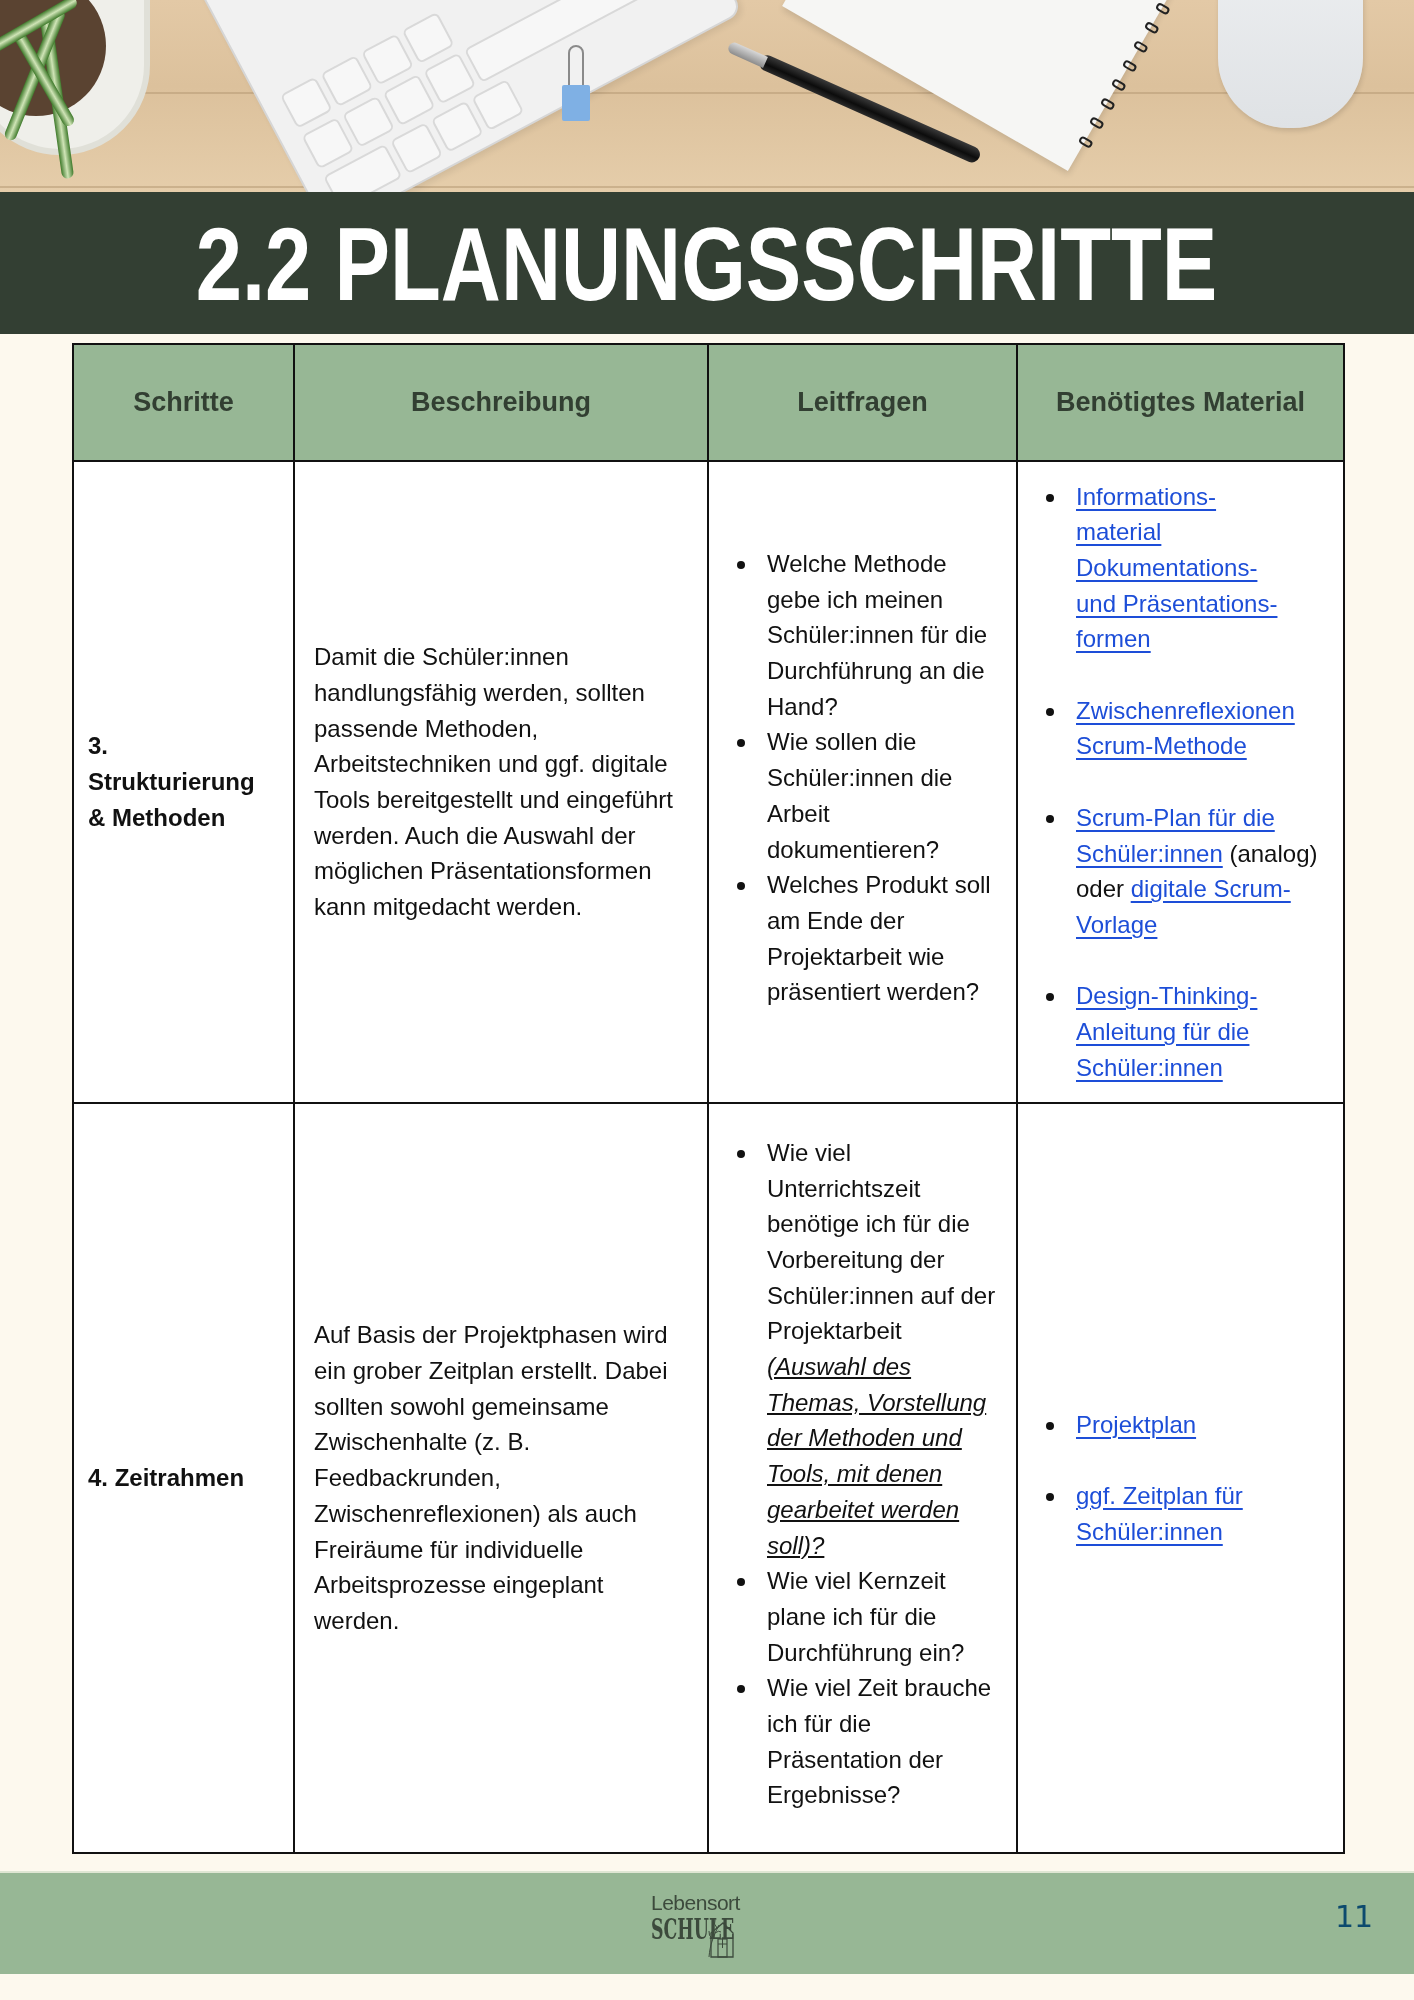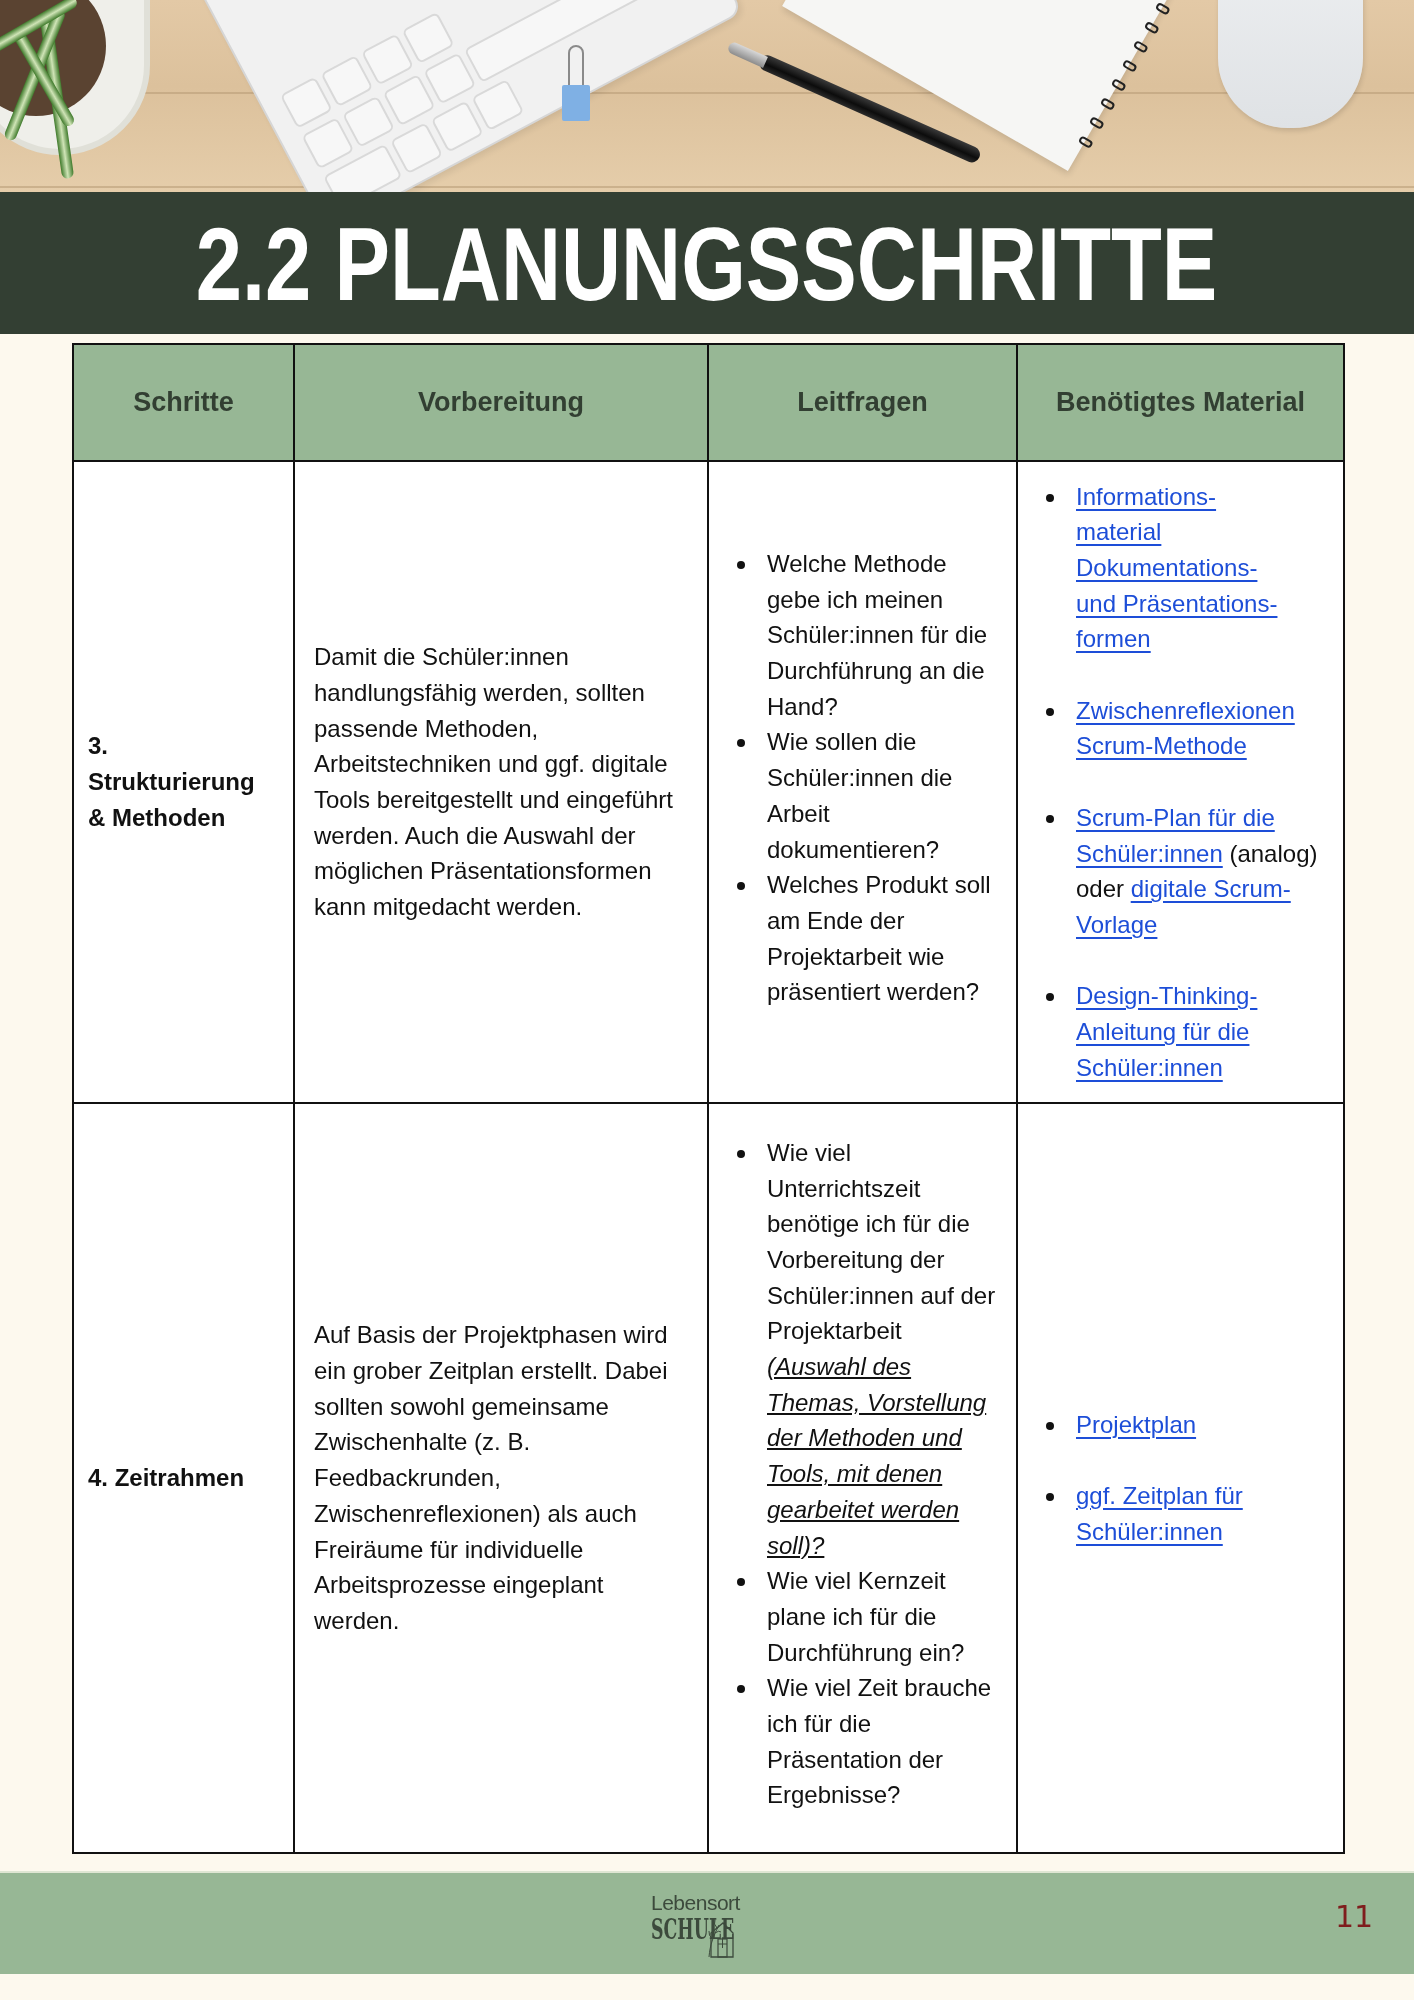--- a/index.html
+++ b/index.html
@@ -111,21 +111,21 @@
     background: #97b795; border-top: 2px solid #dfe6d3;
   }
   .logo { position: absolute; left: 651px; top: 18px; width: 90px; height: 70px; }
   .logo-top { position: absolute; left: 0; top: 0; font-size: 21px; color: #3c4a3c; letter-spacing: -0.5px; }
   .logo-bottom {
     position: absolute; left: 0; top: 22px; font-size: 28px; font-weight: 700; color: #3c4a3c;
     transform: scaleX(0.62); transform-origin: left center; letter-spacing: 0;
     font-family: "DejaVu Serif", serif;
   }
   .logo-house { position: absolute; left: 56px; top: 26px; }
-  .page-num { position: absolute; left: 1335px; top: 26px; font-size: 30px; color: #7f1d1d; font-family: "DejaVu Sans", sans-serif; }
+  .page-num { position: absolute; left: 1335px; top: 26px; font-size: 30px; color: #0c4a6e; font-family: "DejaVu Sans", sans-serif; }
 </style>
 </head>
 <body>
 
 <div class="photo">
   <div class="plank-line" style="top:92px"></div>
   <div class="plank-line" style="top:186px"></div>
   <div class="plant-pot">
     <div class="plant-soil"></div>
   </div>
@@ -176,21 +176,21 @@
 <table class="table">
   <colgroup>
       <col class="c1">
       <col class="c2">
       <col class="c3">
       <col class="c4">
     </colgroup>
   <thead>
     <tr>
       <th>Schritte</th>
-      <th>Vorbereitung</th>
+      <th>Beschreibung</th>
       <th>Leitfragen</th>
       <th>Benötigtes Material</th>
     </tr>
   </thead>
   <tbody>
 
     <tr class="row-a">
       <td class="step">
         <div>3.</div>
         <div style="width:190px">Strukturierung &amp; Methoden</div>

